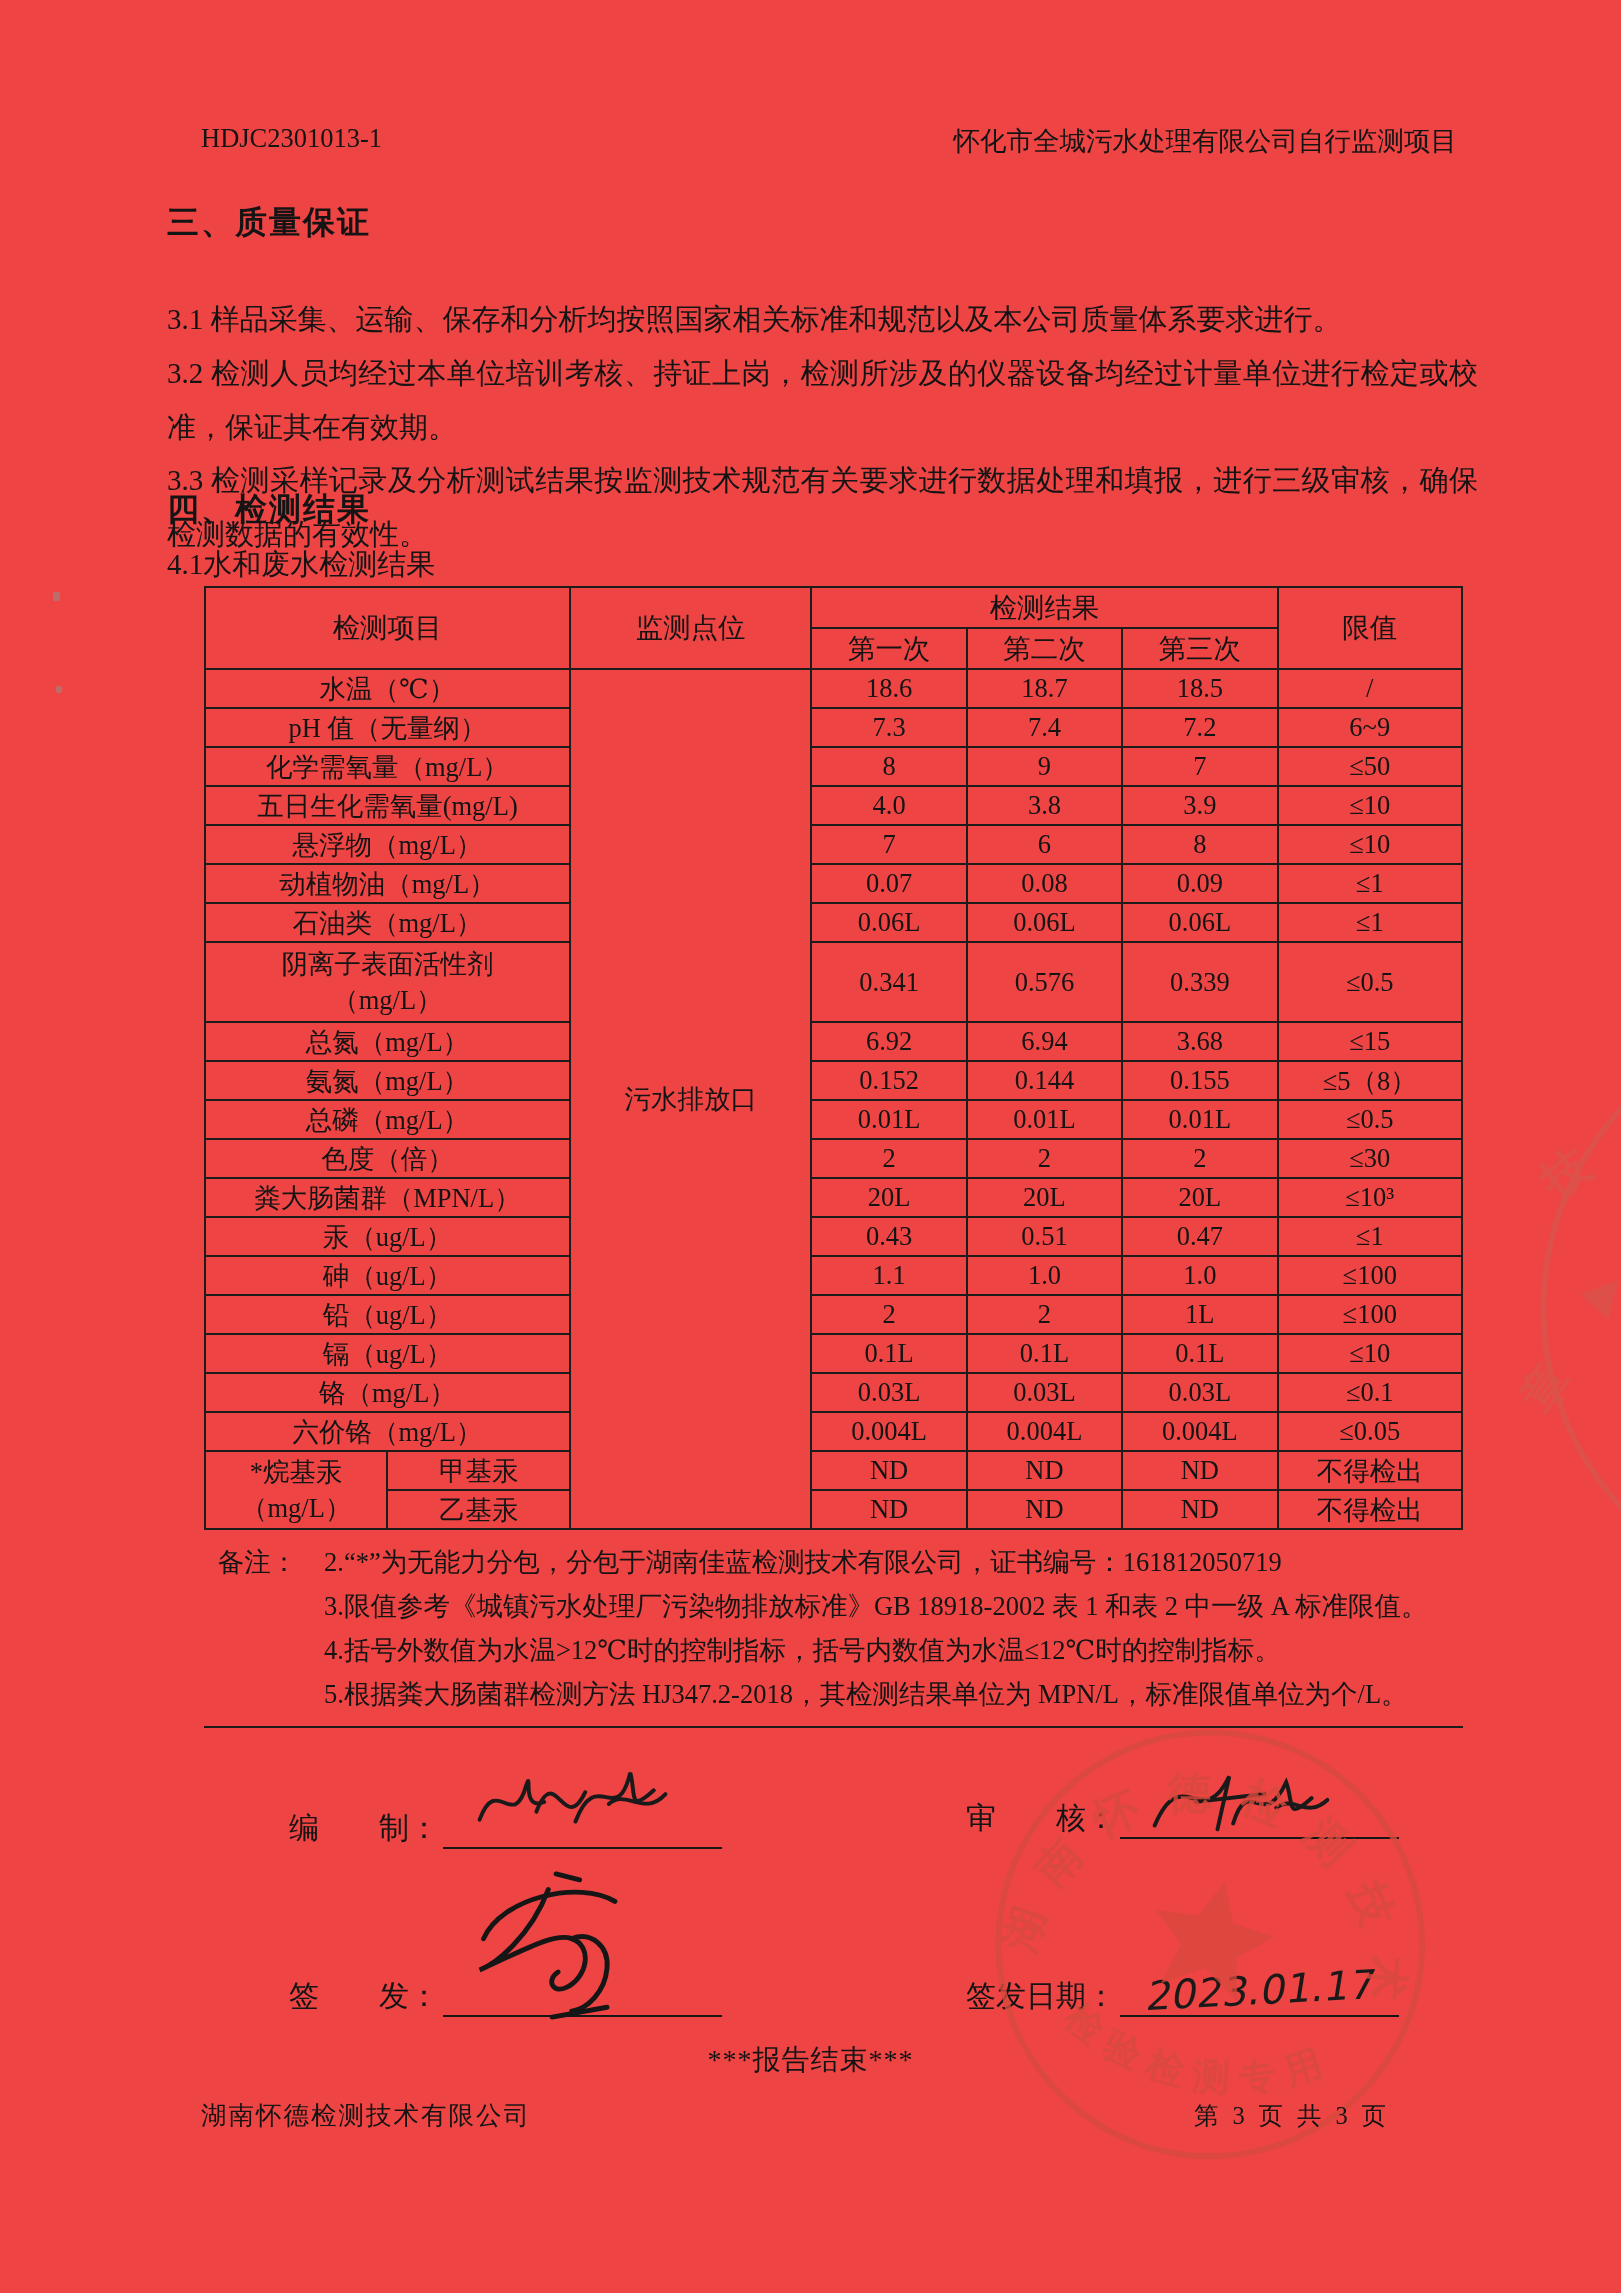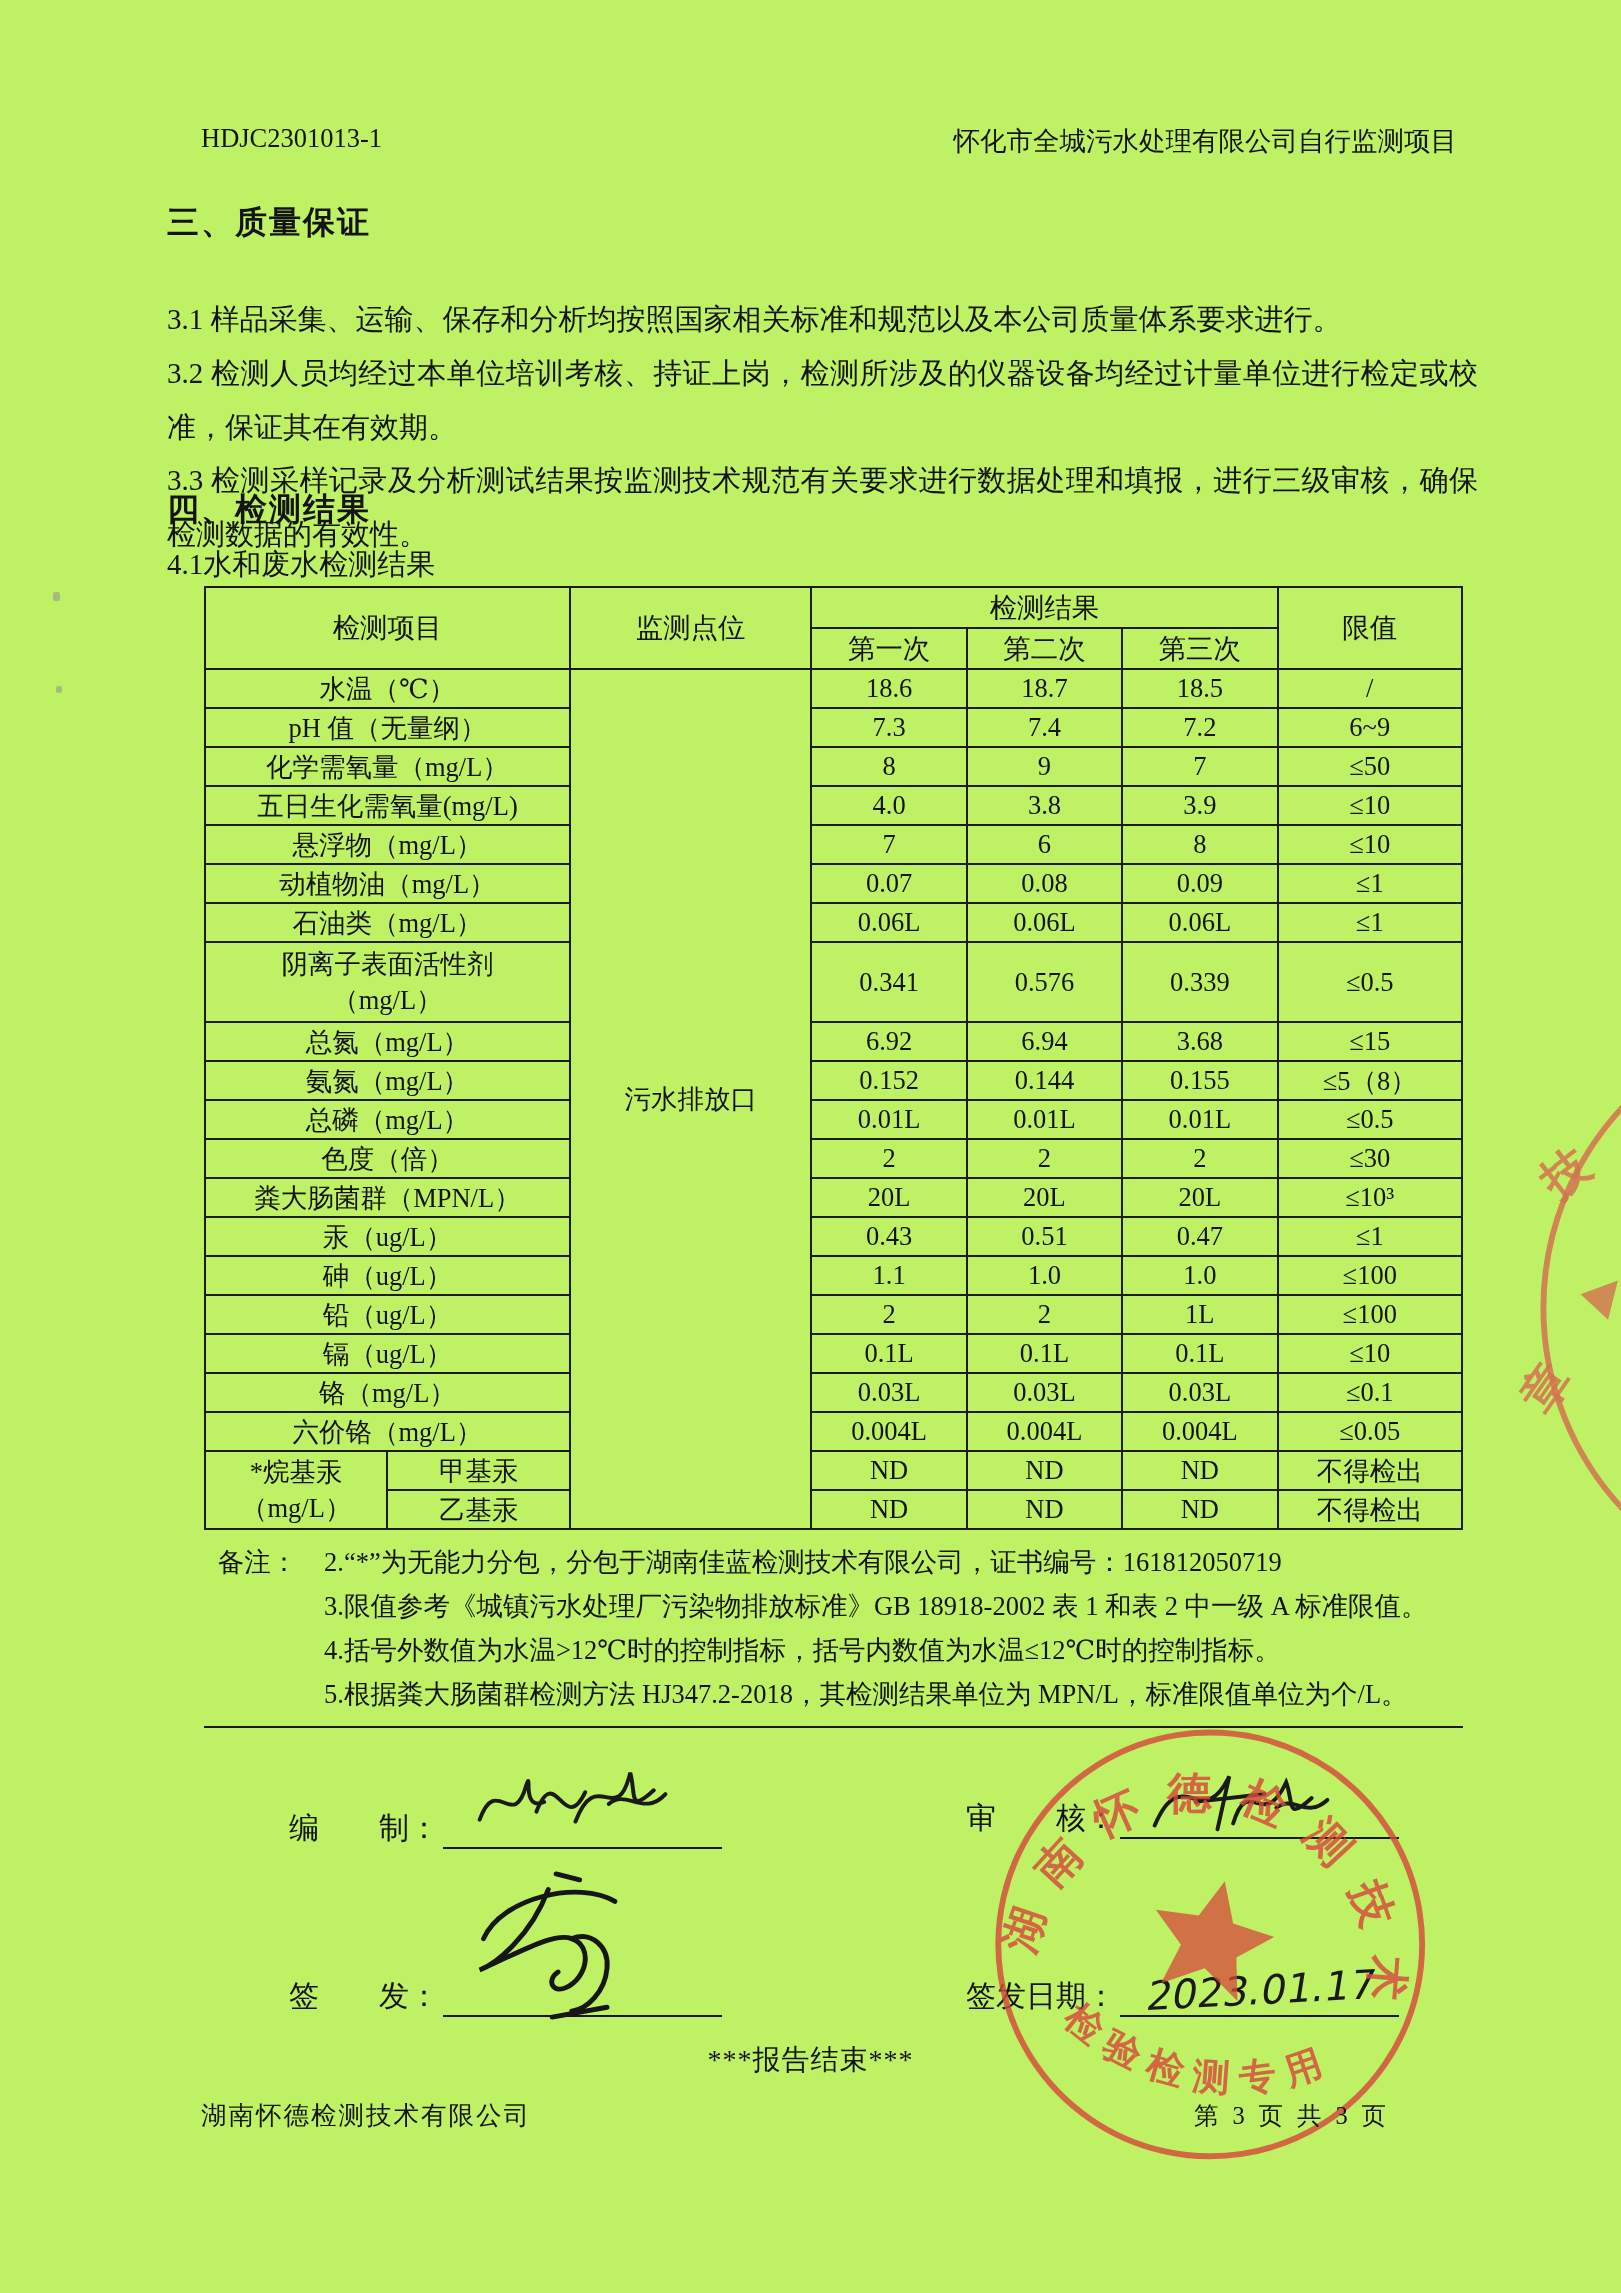--- a/index.html
+++ b/index.html
@@ -1,18 +1,18 @@
 <!DOCTYPE html>
 <html><head>
 <meta charset="utf-8">
 <style>
   html,body{margin:0;padding:0;background:#d8d8d8;}
   .page{
     position:relative;width:1621px;height:2294px;margin:0 auto;
-    background:#bef264;color:#141414;overflow:hidden;
+    background:#ef4444;color:#141414;overflow:hidden;
     font-family:"Liberation Serif","DejaVu Serif",serif;
   }
   
   .doc-header{position:absolute;top:123px;left:201px;right:164px;display:flex;justify-content:space-between;font-size:26.5px;}
   
   .sec-title{position:absolute;left:167px;font-size:32px;font-weight:bold;font-family:"Liberation Sans","DejaVu Sans",sans-serif;letter-spacing:2px;}
   #sec3-title{top:201px;}
   #sec4-title{top:488px;}
   .subtitle{position:absolute;left:167px;top:545px;font-size:29px;}
   

